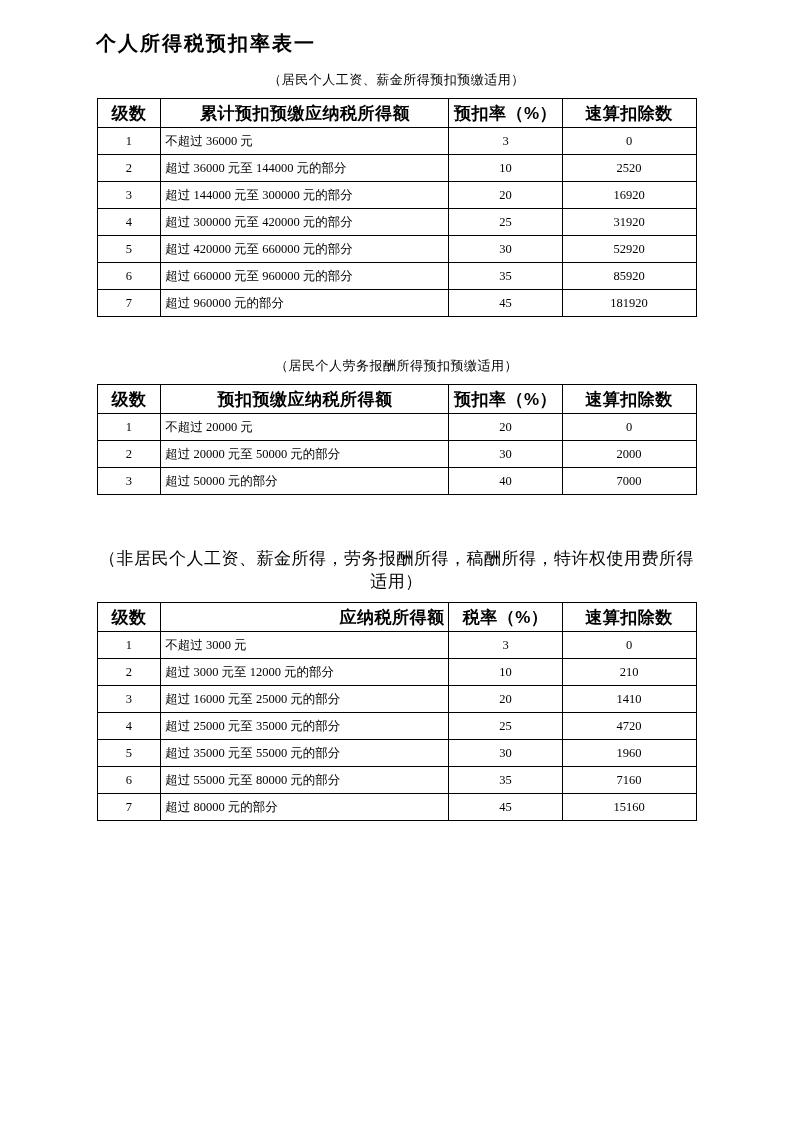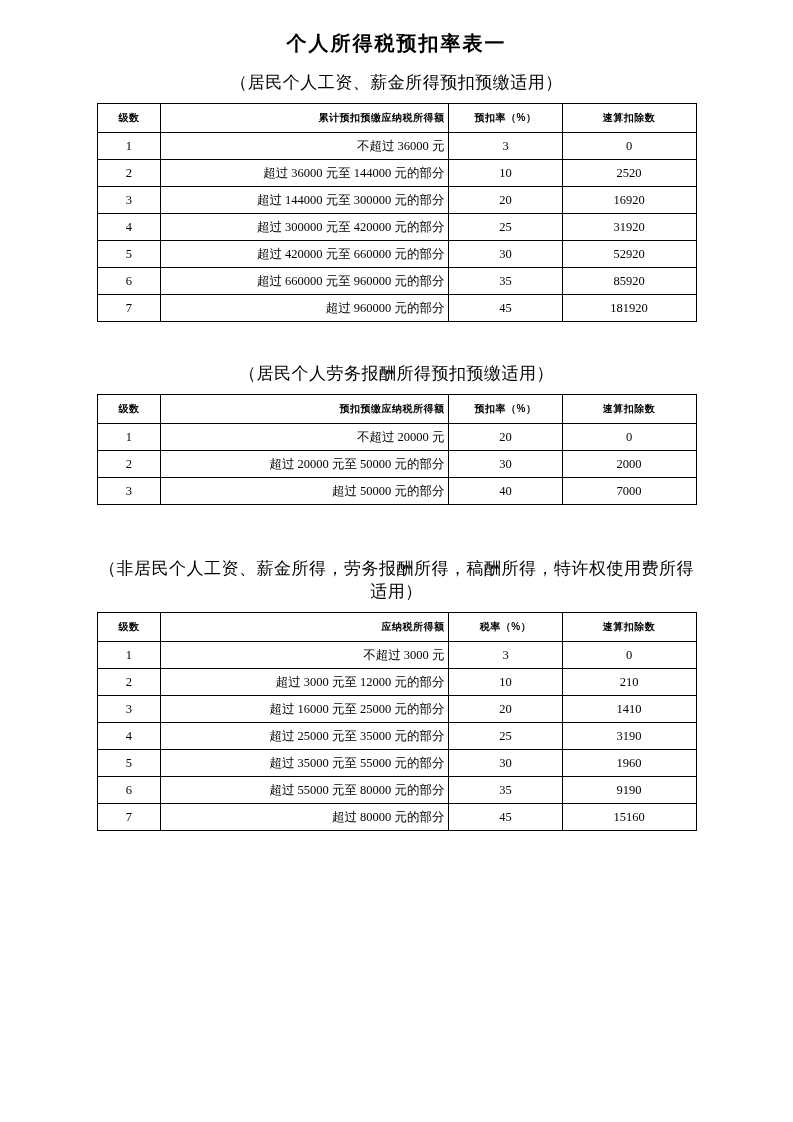--- a/index.html
+++ b/index.html
@@ -25,31 +25,31 @@
     font-family: "Liberation Sans", sans-serif;
     font-size: 16px;
     margin-top: 105px;
     margin-left: 24px;
     letter-spacing: 1px;
   }
   .section {
     margin-top: 26px;
   }
   .section-title {
-    text-align: center;
+    text-align: left;
     font-family: "Liberation Sans", sans-serif;
     font-weight: bold;
     font-size: 20px;
     letter-spacing: 2px;
     margin: 0;
   }
   .section-subtitle {
     text-align: center;
     font-family: "Liberation Serif", serif;
-    font-size: 17px;
+    font-size: 13px;
     letter-spacing: 0.5px;
     margin-top: 14px;
     margin-bottom: 9px;
   }
   table.tax-table {
     border-collapse: collapse;
     width: 600px;
     margin: 0 auto;
     table-layout: fixed;
   }
@@ -57,27 +57,27 @@
     border: 1px solid #000000;
     font-size: 12.5px;
     font-family: "Liberation Serif", serif;
     height: 27px;
     padding: 0 4px;
     box-sizing: border-box;
   }
   table.tax-table thead th {
     font-family: "Liberation Sans", sans-serif;
     font-weight: bold;
-    font-size: 10px;
+    font-size: 17px;
     text-align: center;
     letter-spacing: 0.5px;
     height: 29px;
   }
   .col-level { width: 62px; text-align: center; }
-  .col-range { width: 280px; text-align: right; padding-left: 8px; }
+  .col-range { width: 280px; text-align: left; padding-left: 8px; }
   .col-rate  { width: 110px; text-align: center; }
   .col-ded   { width: 130px; text-align: center; }
 
   .sec1 { margin-top: 30px; }
   .sec2 { margin-top: 40px; }
   .sec3 { margin-top: 52px; }
   .sec3 .section-subtitle { font-size: 17px; }
 </style>
 </head>
 <body>
@@ -85,21 +85,21 @@
 <div class="page">
 
 
   <div class="section sec1">
     <div class="section-title">个人所得税预扣率表一</div>
     <div class="section-subtitle">（居民个人工资、薪金所得预扣预缴适用）</div>
     <table class="tax-table">
       <thead>
         <tr>
           <th class="col-level">级数</th>
-          <th class="col-range" style="text-align:right">累计预扣预缴应纳税所得额</th>
+          <th class="col-range" style="text-align:center">累计预扣预缴应纳税所得额</th>
           <th class="col-rate">预扣率（%）</th>
           <th class="col-ded">速算扣除数</th>
         </tr>
       </thead>
       <tbody>
         <tr>
           <td class="col-level">1</td>
           <td class="col-range">不超过 36000 元</td>
           <td class="col-rate">3</td>
           <td class="col-ded">0</td>
@@ -143,21 +143,21 @@
       </tbody>
     </table>
   </div>
 
   <div class="section sec2">
     <div class="section-subtitle">（居民个人劳务报酬所得预扣预缴适用）</div>
     <table class="tax-table">
       <thead>
         <tr>
           <th class="col-level">级数</th>
-          <th class="col-range" style="text-align:right">预扣预缴应纳税所得额</th>
+          <th class="col-range" style="text-align:center">预扣预缴应纳税所得额</th>
           <th class="col-rate">预扣率（%）</th>
           <th class="col-ded">速算扣除数</th>
         </tr>
       </thead>
       <tbody>
         <tr>
           <td class="col-level">1</td>
           <td class="col-range">不超过 20000 元</td>
           <td class="col-rate">20</td>
           <td class="col-ded">0</td>
@@ -205,33 +205,33 @@
         <tr>
           <td class="col-level">3</td>
           <td class="col-range">超过 16000 元至 25000 元的部分</td>
           <td class="col-rate">20</td>
           <td class="col-ded">1410</td>
         </tr>
         <tr>
           <td class="col-level">4</td>
           <td class="col-range">超过 25000 元至 35000 元的部分</td>
           <td class="col-rate">25</td>
-          <td class="col-ded">3190</td>
+          <td class="col-ded">4720</td>
         </tr>
         <tr>
           <td class="col-level">5</td>
           <td class="col-range">超过 35000 元至 55000 元的部分</td>
           <td class="col-rate">30</td>
           <td class="col-ded">1960</td>
         </tr>
         <tr>
           <td class="col-level">6</td>
           <td class="col-range">超过 55000 元至 80000 元的部分</td>
           <td class="col-rate">35</td>
-          <td class="col-ded">9190</td>
+          <td class="col-ded">7160</td>
         </tr>
         <tr>
           <td class="col-level">7</td>
           <td class="col-range">超过 80000 元的部分</td>
           <td class="col-rate">45</td>
           <td class="col-ded">15160</td>
         </tr>
       </tbody>
     </table>
   </div>

